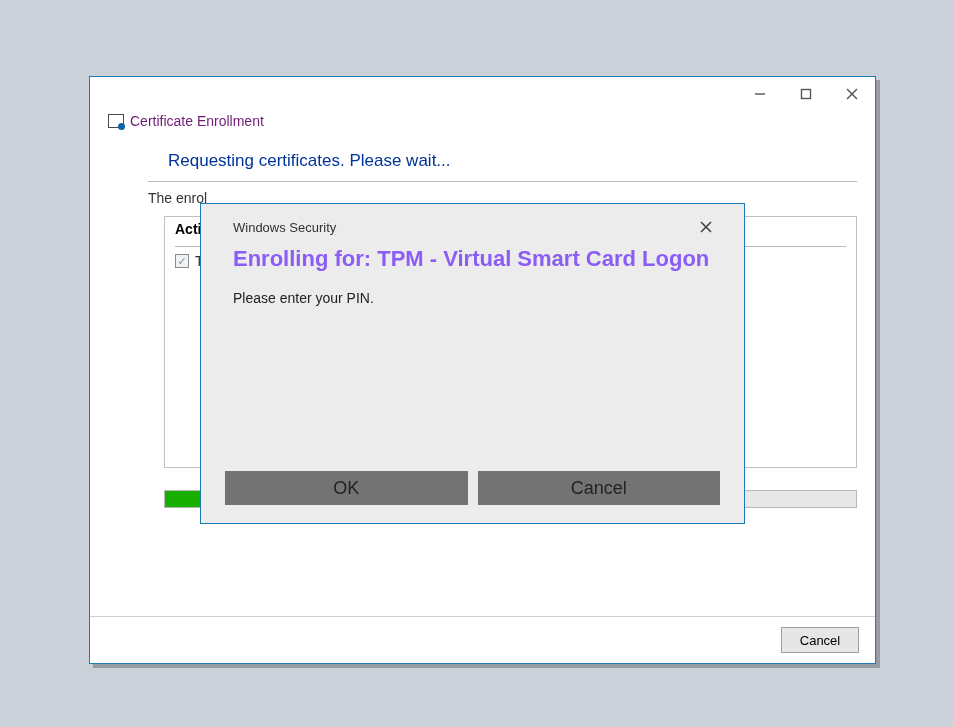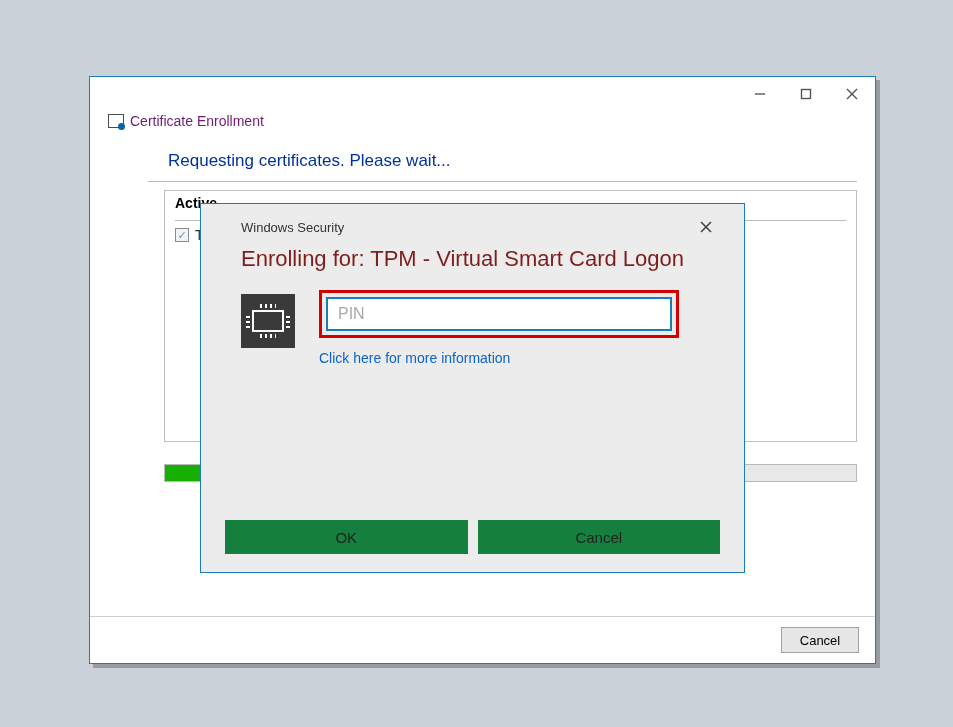--- a/index.html
+++ b/index.html
@@ -122,39 +122,39 @@
     background: #e6e6e6;
     display: flex; align-items: center; justify-content: center;
     font-size: 13px;
     padding: 0 12px;
   }
 
   
   .modal {
     position: absolute;
     left: 200px; top: 203px;
-    width: 545px; height: 370px;
+    width: 545px; height: 321px;
     background: #ececec;
     border: 1px solid #1a7db6;
-    padding: 12px 24px 16px 40px;
+    padding: 12px 24px 16px 32px;
   }
   .modal-titlerow {
     display: flex; align-items: center;
     font-size: 13px; color: #333;
   }
   .modal-close {
     margin-left: auto;
     width: 28px; height: 22px;
     display: flex; align-items: center; justify-content: center;
     color: #444; font-size: 16px;
   }
   .modal-heading {
     font-size: 22px;
-    font-weight: 400;
-    color: #7f1d1d;
+    font-weight: 700;
+    color: #8b5cf6;
     margin-top: 8px;
   }
   .modal-instruction {
     margin-top: 18px;
     color: #222;
   }
   .pin-area {
     display: flex; align-items: flex-start;
     gap: 24px;
     margin-top: 18px;
@@ -207,23 +207,23 @@
   }
 
   .modal-buttons {
     position: absolute;
     left: 24px; right: 24px; bottom: 18px;
     display: flex; gap: 10px;
   }
   .modal-btn {
     flex: 1;
     height: 34px;
-    background: #15803d;
-    display: flex; align-items: center; justify-content: center;
-    font-size: 15px;
+    background: #737373;
+    display: flex; align-items: center; justify-content: center;
+    font-size: 18px;
     color: #222;
   }
 </style>
 </head>
 <body>
 
 <div class="parent-window">
   <div class="parent-titlebar">
     <div class="spacer"></div>
     <div class="tb-btn">
@@ -246,20 +246,21 @@
 
   <div class="parent-body">
     <div class="parent-label-row">
       <span class="cert-icon"></span>
       <span>Certificate Enrollment</span>
     </div>
 
     <div class="request-heading">Requesting certificates. Please wait...</div>
     <hr class="hr narrow">
 
+    <div class="enrol-text">The enrol</div>
 
     <div class="panel">
       <div class="panel-header">Active</div>
       <hr class="hr" style="margin:0 0 6px 0">
       <div class="panel-item">
         <span class="cb">✓</span>
         <span>TPM</span>
       </div>
     </div>
 
@@ -278,36 +279,20 @@
     <span>Windows Security</span>
     <div class="modal-close">
       <svg width="12" height="12">
           <line x1="1" y1="1" x2="11" y2="11" stroke="#444" stroke-width="1.6"></line>
           <line x1="11" y1="1" x2="1" y2="11" stroke="#444" stroke-width="1.6"></line>
         </svg>
     </div>
   </div>
 
   <div class="modal-heading">Enrolling for: TPM - Virtual Smart Card Logon</div>
-
-  <div class="pin-area">
-    <div class="chip-icon">
-      <div style="position:relative">
-        <div class="chip-inner"></div>
-        <div class="chip-side-t"></div>
-          <div class="chip-side-b"></div>
-        <div class="chip-side-l"></div>
-          <div class="chip-side-r"></div>
-      </div>
-    </div>
-    <div class="pin-col">
-      <div class="pin-highlight">
-        <input class="pin-input" type="password" placeholder="PIN" style="">
-      </div>
-      <div class="more-info">Click here for more information</div>
-    </div>
-  </div>
+  <div class="modal-instruction">Please enter your PIN.</div>
+
 
   <div class="modal-buttons">
     <div class="modal-btn">OK</div>
     <div class="modal-btn">Cancel</div>
   </div>
 </div>
 
 </body></html>

